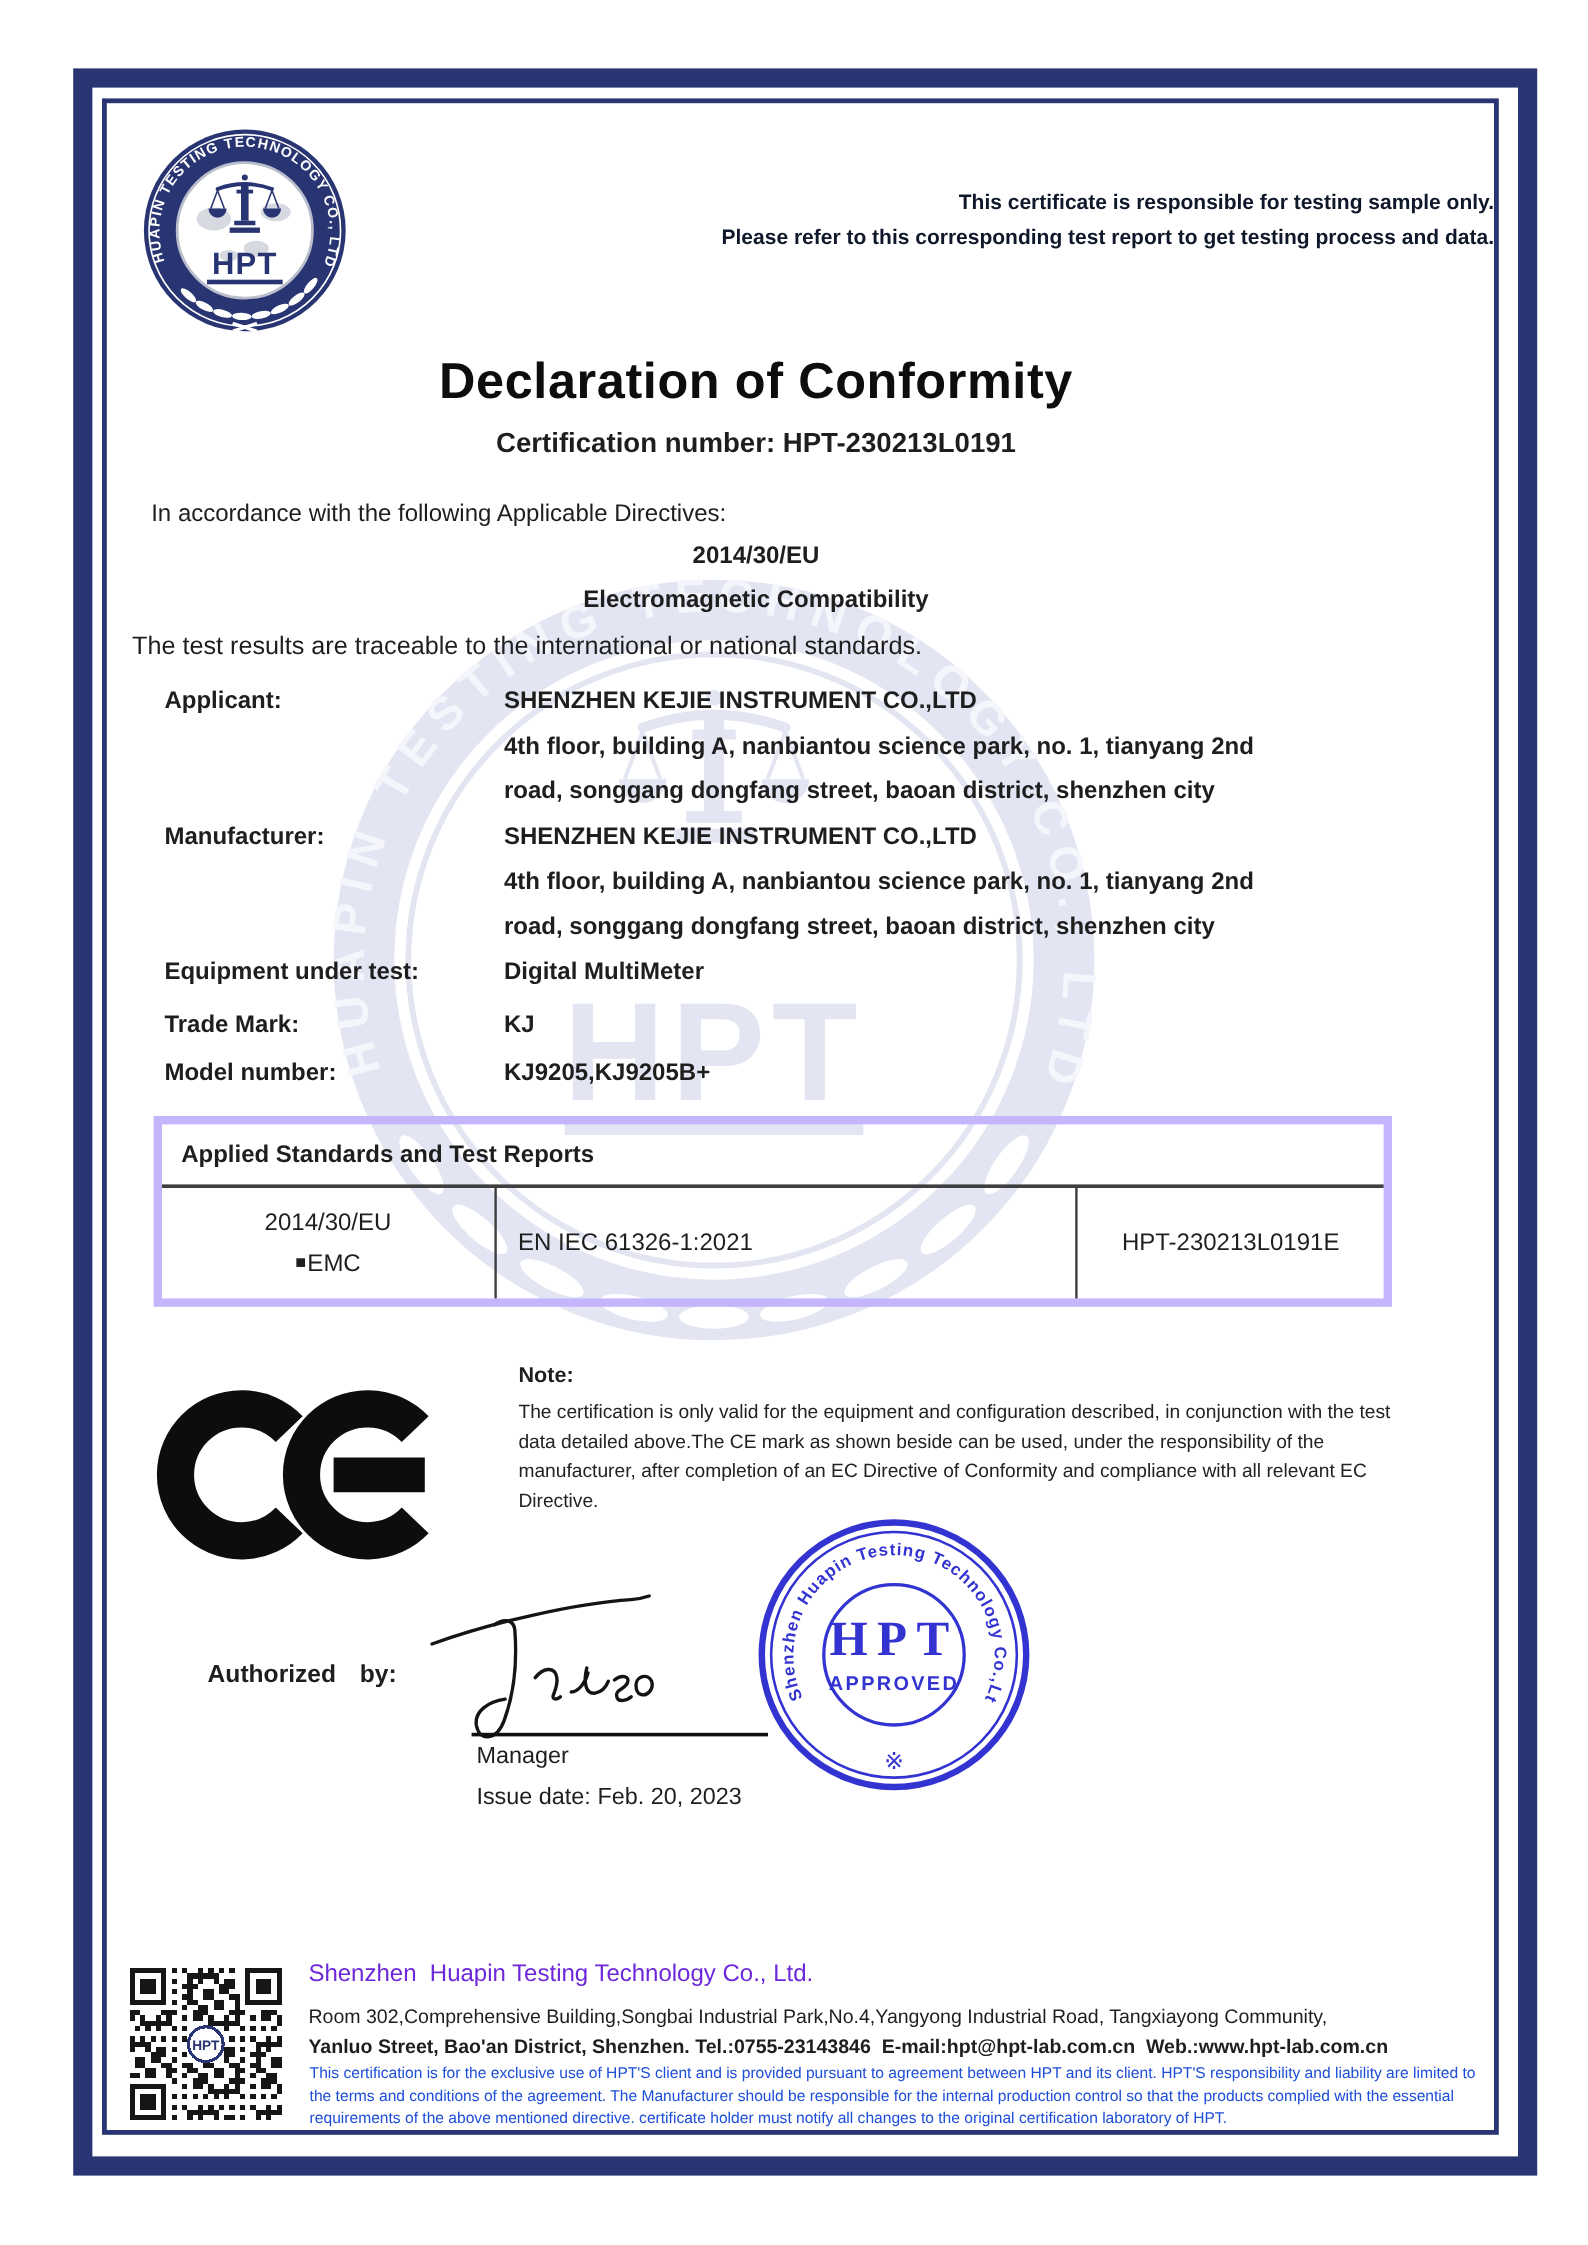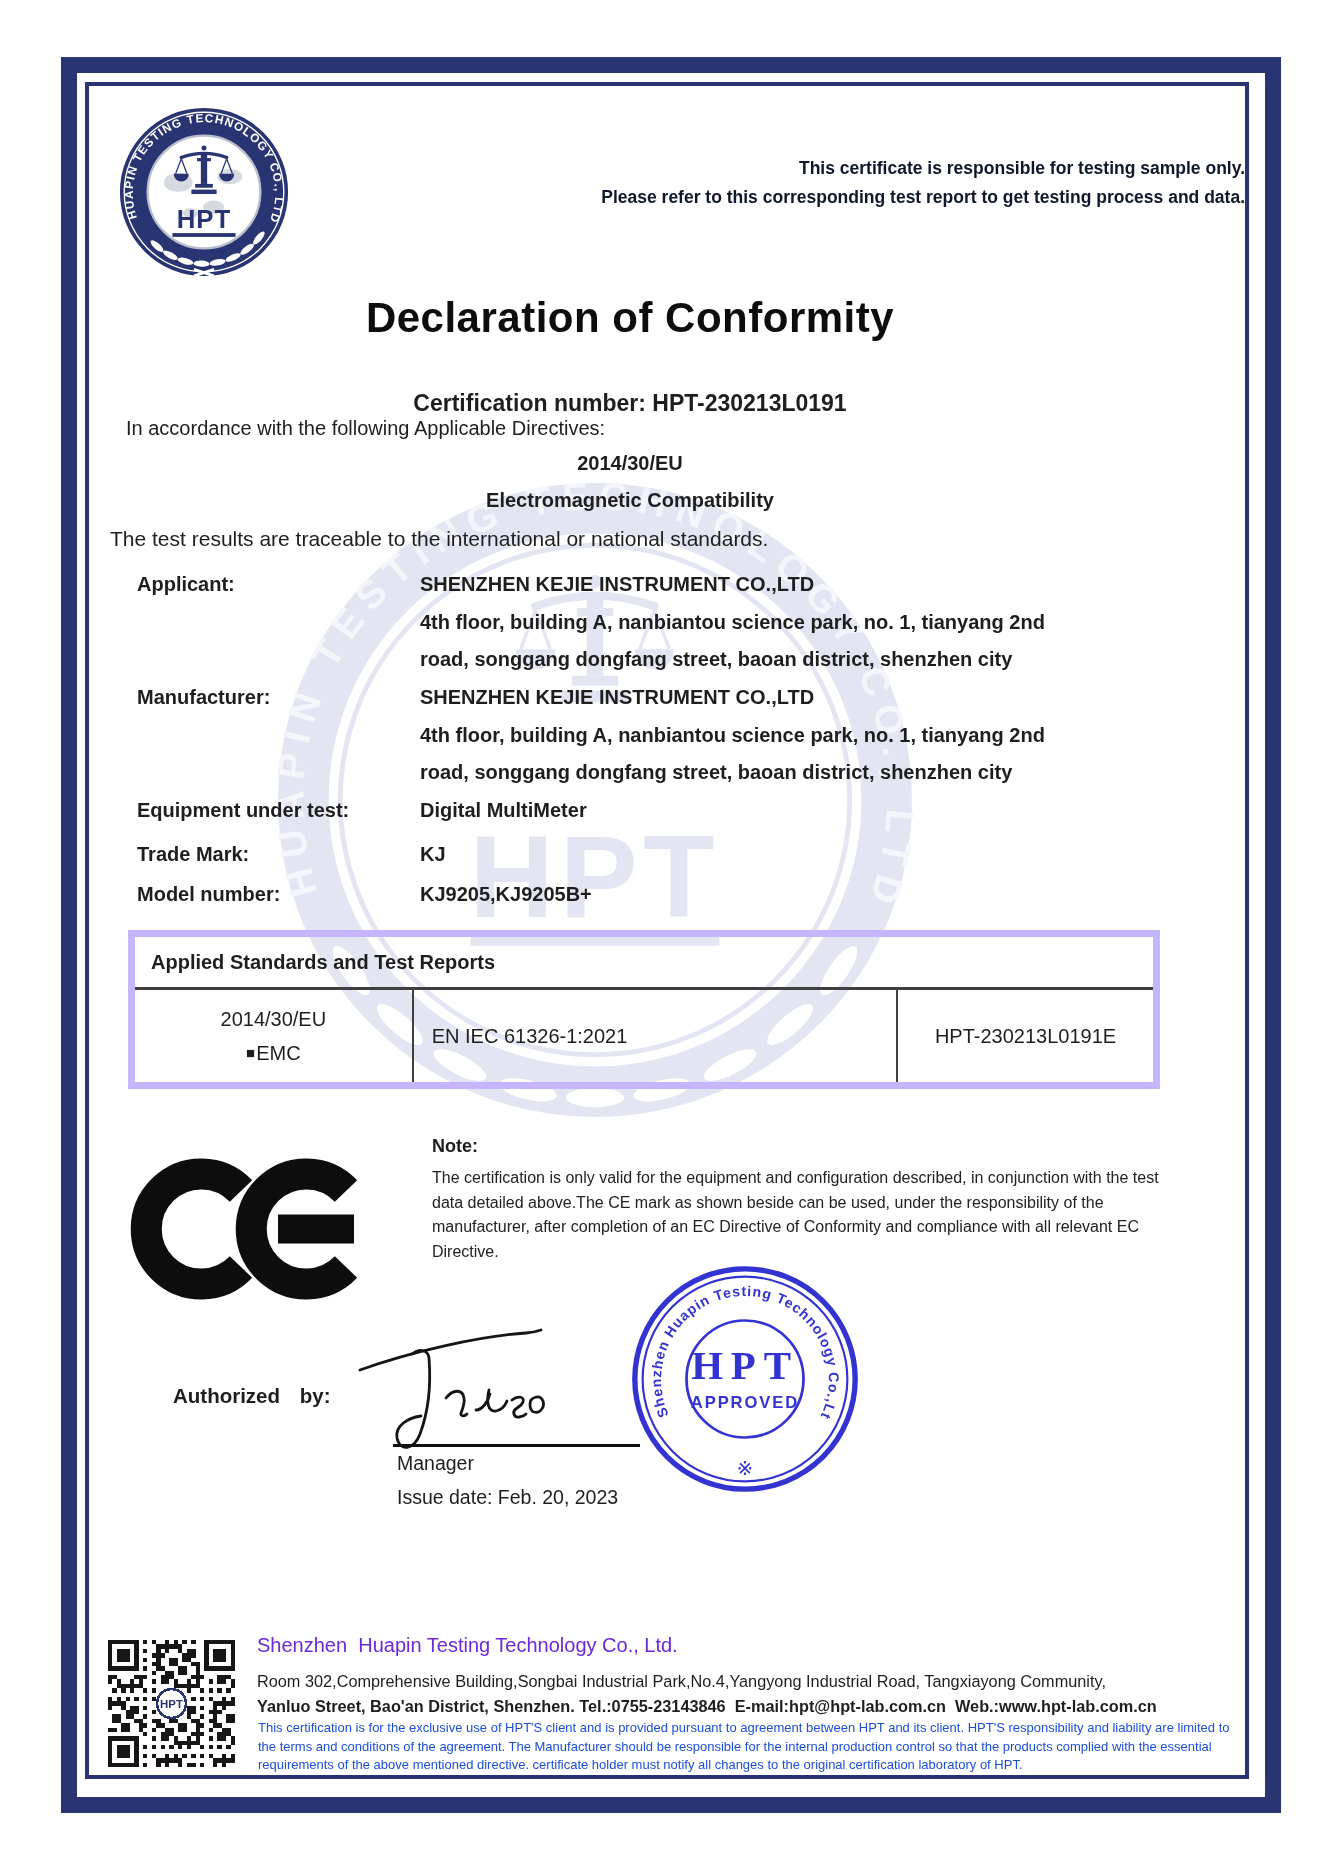--- a/index.html
+++ b/index.html
@@ -11,21 +11,21 @@
            border:16px solid #293572;}
   .b-thin{box-sizing:border-box;position:absolute;left:85px;top:82px;width:1164px;height:1697px;
           border:4px solid #293572;}
   
   .logo-wrap{left:118px;top:106px;width:172px;height:172px;}
   .notice{right:78px;top:154px;text-align:right;font-size:17.5px;font-weight:600;
           line-height:29px;color:#0f172a;}
   
   .h-box{left:85px;width:1090px;text-align:center;}
   .title{top:294px;font-size:42px;font-weight:bold;letter-spacing:.5px;color:#0d0d0d;}
-  .certline{top:390px;font-size:23px;font-weight:bold;}
+  .certline{top:356px;font-size:23px;font-weight:bold;}
   .intro{left:126px;top:417px;font-size:20px;}
   .dcode{top:452px;font-size:20px;font-weight:bold;}
   .dname{top:489px;font-size:20px;font-weight:bold;}
   .trace{left:110px;top:527px;font-size:21px;}
   
   .fields{left:137px;top:566px;width:1060px;font-size:20px;font-weight:bold;}
   .frow{display:flex;}
   .flabel{width:283px;flex:0 0 283px;line-height:37.5px;}
   .fvals{flex:1;}
   .fvals div{line-height:37.5px;}

